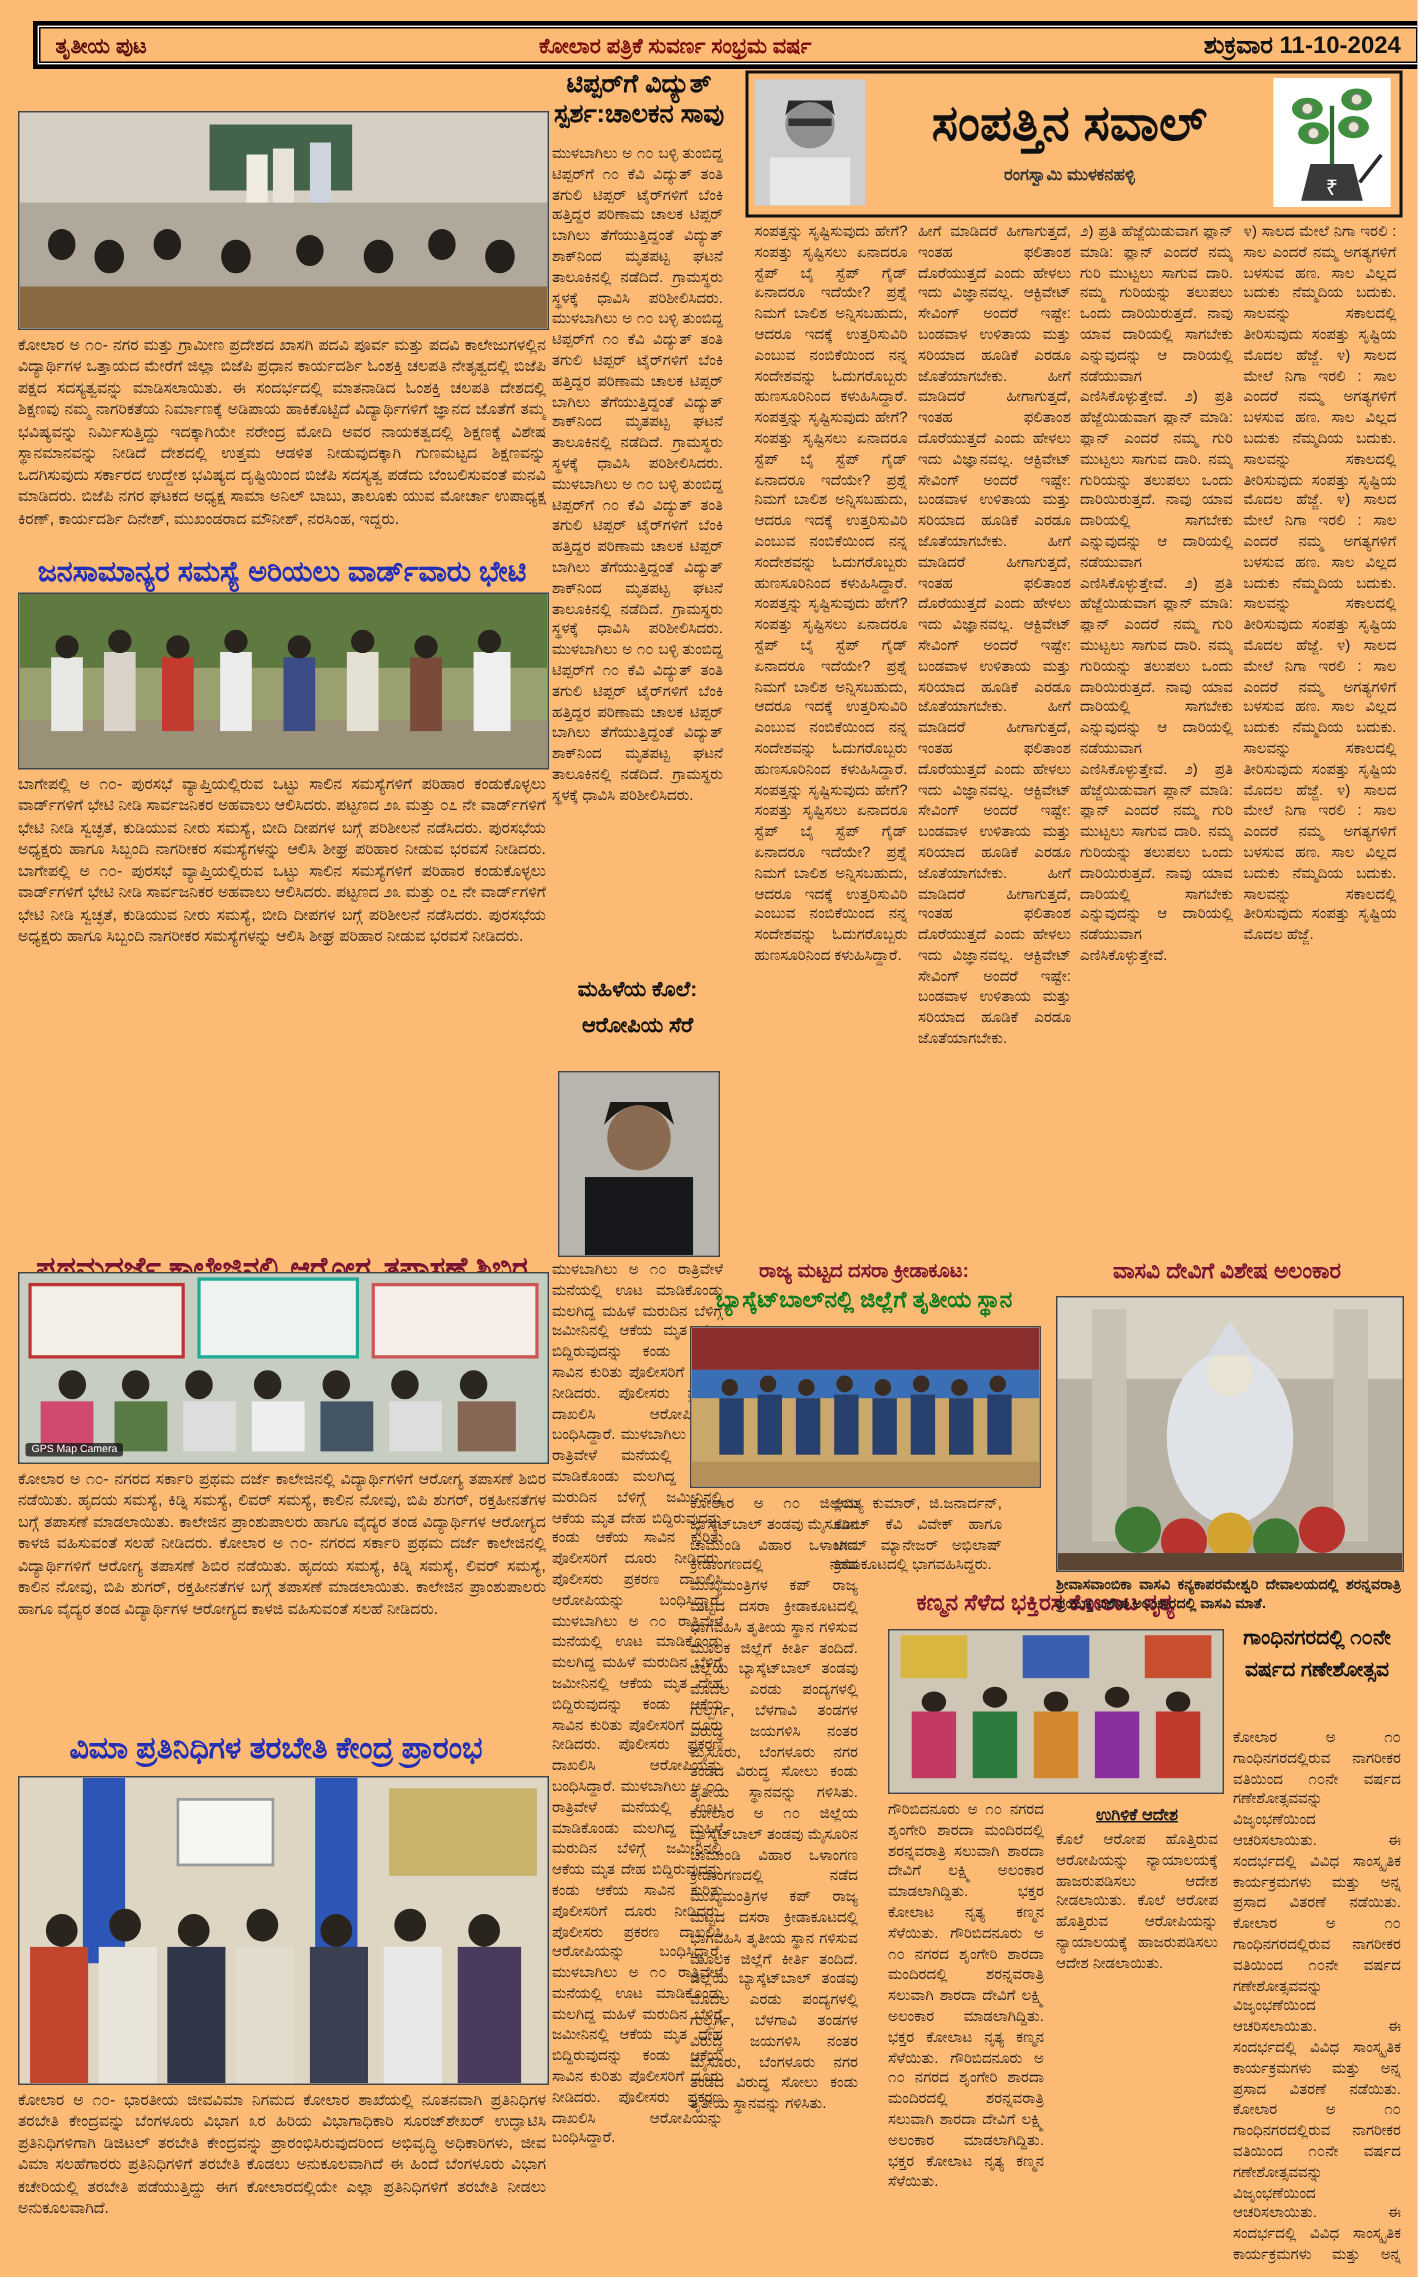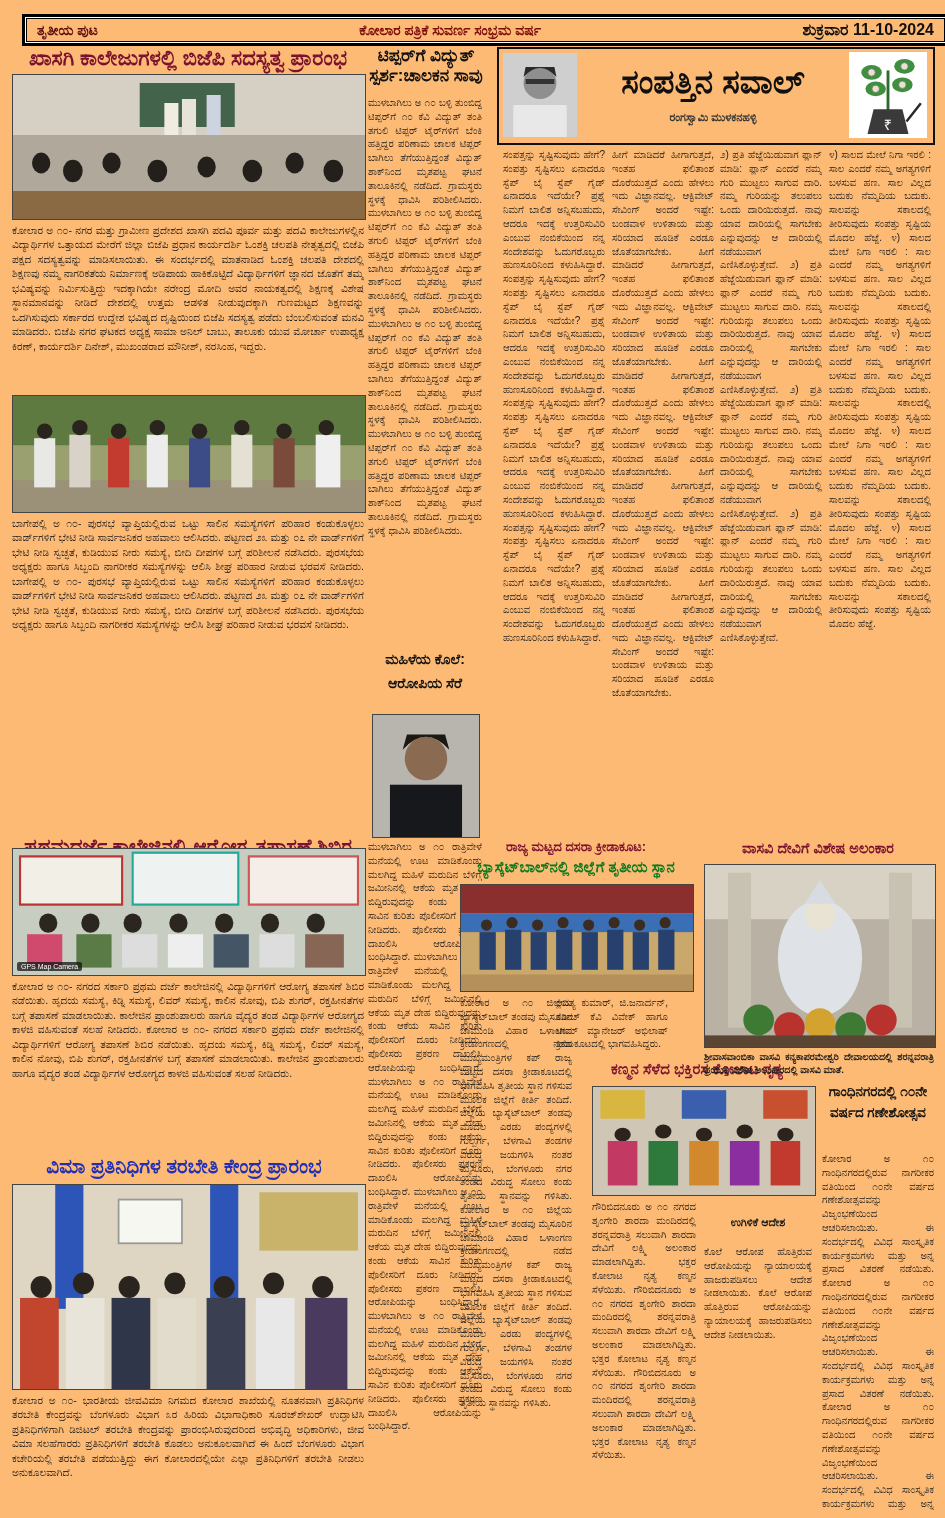--- a/index.html
+++ b/index.html
@@ -9,34 +9,33 @@
   .t{font-size:10px;line-height:1.38;text-align:justify;overflow:hidden;color:#1c1c1c;}
   .hd{font-weight:bold;text-align:center;line-height:1.15;}
   .ph{overflow:hidden;border:1px solid #444;background:#ccc;}
   .ph svg{width:100%;height:100%;display:block;}
   #masthead{left:22px;top:14px;width:897px;height:26px;border:3px solid #000;
             box-shadow:0 0 0 1px #fff inset,0 0 0 2px #000 inset;
             display:flex;align-items:center;justify-content:space-between;padding:0 12px;box-sizing:content-box;}
   #masthead span{font-weight:bold;font-size:14px;}
   .badge{position:absolute;left:4px;bottom:4px;background:rgba(20,20,20,.75);color:#fff;
          font-size:7px;padding:1px 4px;border-radius:2px;}
-  .sub{font-weight:bold;text-align:center;font-size:11px;margin:16px 0;}
+  .sub{font-weight:bold;text-align:center;text-decoration:underline;font-size:11px;margin:4px 0;}
 </style>
 </head>
 <body>
 
 <div id="page">
 
   <div id="masthead" class="b">
     <span style="color:#5c0d0d;">ತೃತೀಯ ಪುಟ</span>
     <span style="color:#7b0d0d;">ಕೋಲಾರ ಪತ್ರಿಕೆ ಸುವರ್ಣ ಸಂಭ್ರಮ ವರ್ಷ</span>
     <span style="color:#111;font-size:16px;">ಶುಕ್ರವಾರ 11-10-2024</span>
   </div>
 
-  <div class="b hd" style="left:12px;top:46px;width:352px;font-size:21px;color:#7b1230;">ಖಾಸಗಿ ಕಾಲೇಜುಗಳಲ್ಲಿ ಬಿಜೆಪಿ ಸದಸ್ಯತ್ವ ಪ್ರಾರಂಭ</div>
   <div class="b ph" style="left:12px;top:74px;width:352px;height:144px;">
     <svg viewBox="0 0 100 36" preserveAspectRatio="none">
         <rect width="100" height="36" fill="#b0a89a"></rect>
         <rect width="100" height="15" fill="#d6d0c4"></rect>
         <rect x="36" y="2" width="27" height="11" fill="#43634a"></rect>
         <rect x="43" y="7" width="4" height="8" fill="#f0ece2"></rect>
         <rect x="48" y="6" width="4" height="9" fill="#e8e3d8"></rect>
         <rect x="55" y="5" width="4" height="10" fill="#cdd4e0"></rect>
         <g fill="#23201c">
           <circle cx="8" cy="22" r="2.6"></circle>
@@ -46,20 +45,21 @@
           <circle cx="55" cy="23" r="2.6"></circle>
           <circle cx="68" cy="24" r="2.8"></circle>
           <circle cx="80" cy="22" r="2.6"></circle>
           <circle cx="91" cy="24" r="2.8"></circle>
         </g>
         <rect y="29" width="100" height="7" fill="#8a6a42"></rect>
       </svg>
   </div>
   <div class="b t" style="left:12px;top:223px;width:352px;height:146px;font-size:10.5px;">ಕೋಲಾರ ಅ ೧೦- ನಗರ ಮತ್ತು ಗ್ರಾಮೀಣ ಪ್ರದೇಶದ ಖಾಸಗಿ ಪದವಿ ಪೂರ್ವ ಮತ್ತು ಪದವಿ ಕಾಲೇಜುಗಳಲ್ಲಿನ ವಿದ್ಯಾರ್ಥಿಗಳ ಒತ್ತಾಯದ ಮೇರೆಗೆ ಜಿಲ್ಲಾ ಬಿಜೆಪಿ ಪ್ರಧಾನ ಕಾರ್ಯದರ್ಶಿ ಓಂಶಕ್ತಿ ಚಲಪತಿ ನೇತೃತ್ವದಲ್ಲಿ ಬಿಜೆಪಿ ಪಕ್ಷದ ಸದಸ್ಯತ್ವವನ್ನು ಮಾಡಿಸಲಾಯಿತು. ಈ ಸಂದರ್ಭದಲ್ಲಿ ಮಾತನಾಡಿದ ಓಂಶಕ್ತಿ ಚಲಪತಿ ದೇಶದಲ್ಲಿ ಶಿಕ್ಷಣವು ನಮ್ಮ ನಾಗರಿಕತೆಯ ನಿರ್ಮಾಣಕ್ಕೆ ಅಡಿಪಾಯ ಹಾಕಿಕೊಟ್ಟಿದೆ ವಿದ್ಯಾರ್ಥಿಗಳಿಗೆ ಜ್ಞಾನದ ಜೊತೆಗೆ ತಮ್ಮ ಭವಿಷ್ಯವನ್ನು ನಿರ್ಮಿಸುತ್ತಿದ್ದು ಇದಕ್ಕಾಗಿಯೇ ನರೇಂದ್ರ ಮೋದಿ ಅವರ ನಾಯಕತ್ವದಲ್ಲಿ ಶಿಕ್ಷಣಕ್ಕೆ ವಿಶೇಷ ಸ್ಥಾನಮಾನವನ್ನು ನೀಡಿದೆ ದೇಶದಲ್ಲಿ ಉತ್ತಮ ಆಡಳಿತ ನೀಡುವುದಕ್ಕಾಗಿ ಗುಣಮಟ್ಟದ ಶಿಕ್ಷಣವನ್ನು ಒದಗಿಸುವುದು ಸರ್ಕಾರದ ಉದ್ದೇಶ ಭವಿಷ್ಯದ ದೃಷ್ಟಿಯಿಂದ ಬಿಜೆಪಿ ಸದಸ್ಯತ್ವ ಪಡೆದು ಬೆಂಬಲಿಸುವಂತೆ ಮನವಿ ಮಾಡಿದರು. ಬಿಜೆಪಿ ನಗರ ಘಟಕದ ಅಧ್ಯಕ್ಷ ಸಾಮಾ ಅನಿಲ್ ಬಾಬು, ತಾಲೂಕು ಯುವ ಮೋರ್ಚಾ ಉಪಾಧ್ಯಕ್ಷ ಕಿರಣ್, ಕಾರ್ಯದರ್ಶಿ ದಿನೇಶ್, ಮುಖಂಡರಾದ ಮೌನೀಶ್, ನರಸಿಂಹ, ಇದ್ದರು.</div>
 
+  <div class="b hd" style="left:12px;top:371px;width:352px;font-size:19px;color:#2330b4;">ಜನಸಾಮಾನ್ಯರ ಸಮಸ್ಯೆ ಅರಿಯಲು ವಾರ್ಡ್‌ವಾರು ಭೇಟಿ</div>
   <div class="b ph" style="left:12px;top:395px;width:352px;height:116px;">
     <svg viewBox="0 0 100 33" preserveAspectRatio="none">
         <rect width="100" height="33" fill="#9aa06f"></rect>
         <rect width="100" height="14" fill="#5f7a40"></rect>
         <rect y="24" width="100" height="9" fill="#9b9078"></rect>
         <rect x="6" y="12" width="6" height="14" fill="#e8e8e4"></rect>
         <rect x="16" y="11" width="6" height="15" fill="#d8d2c8"></rect>
         <rect x="27" y="12" width="6" height="14" fill="#c23b2e"></rect>
         <rect x="38" y="11" width="6" height="15" fill="#ececec"></rect>
         <rect x="50" y="12" width="6" height="14" fill="#3c4c86"></rect>

